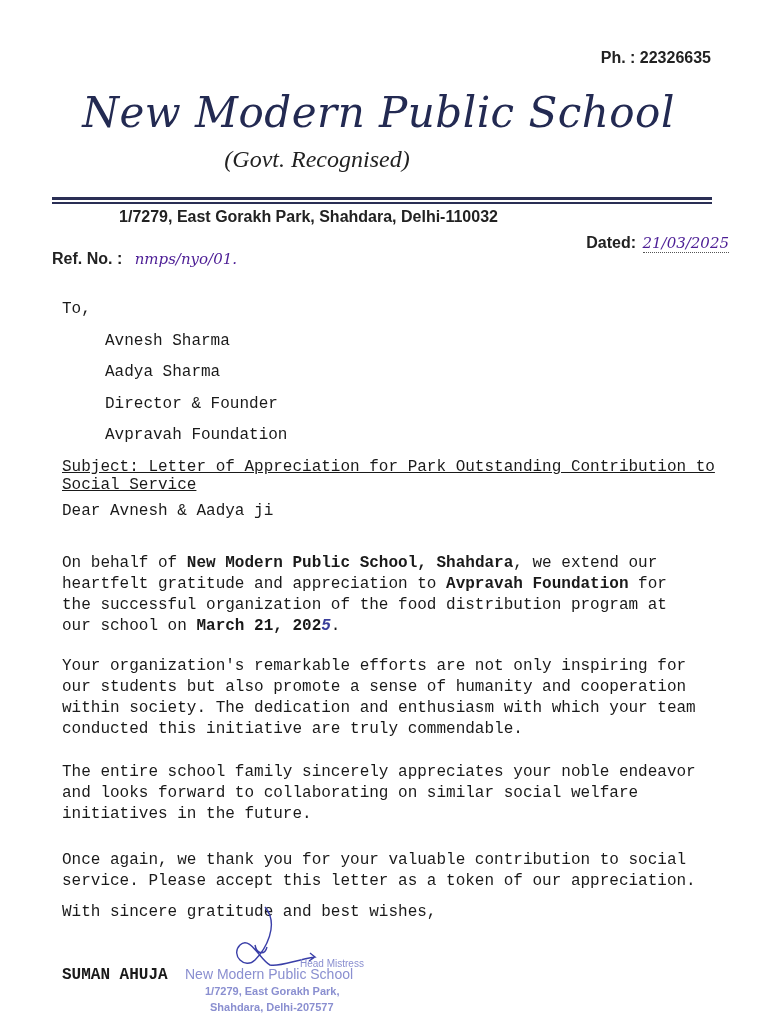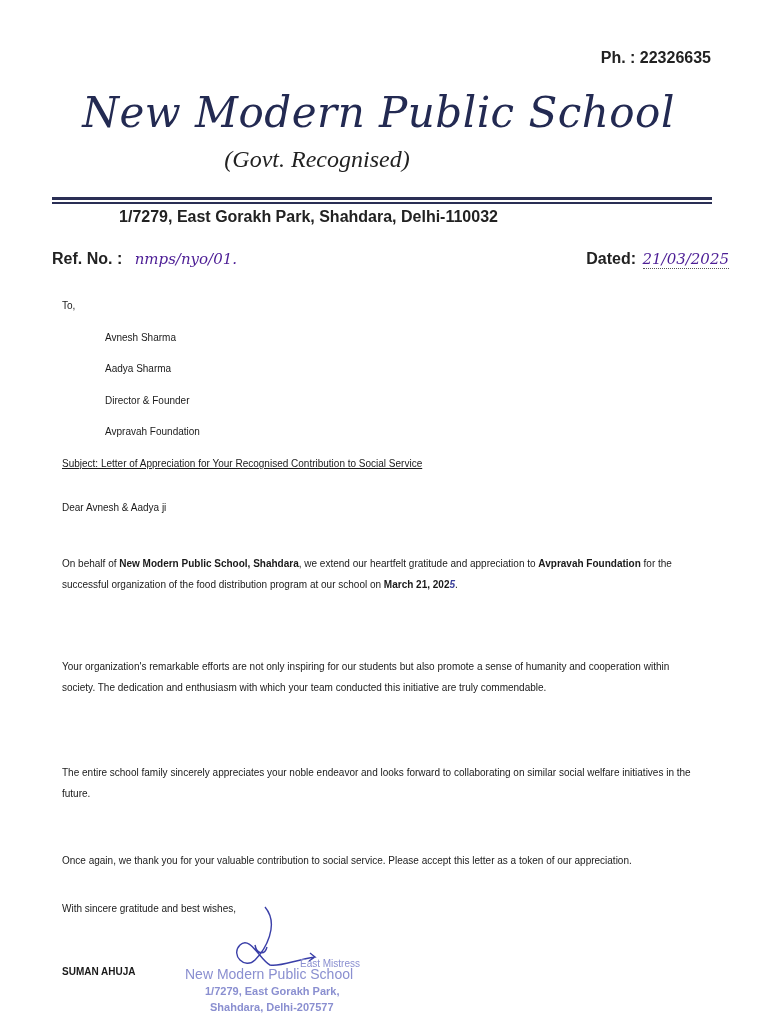--- a/index.html
+++ b/index.html
@@ -11,23 +11,23 @@
                  font-family: "DejaVu Serif", serif; font-style: italic; font-size: 42px;
                  color: #232a52; letter-spacing: 0.5px; }
   .recog { top: 146px; left: 0; width: 634px; text-align: center;
            font-family: "Liberation Serif", serif; font-style: italic; font-size: 24px; color: #222; }
   .rule1 { top: 197px; left: 52px; width: 660px; height: 3px; background: #2a2f55; }
   .rule2 { top: 202px; left: 52px; width: 660px; height: 1.5px; background: #2a2f55; }
   .address { top: 208px; left: 0; width: 617px; text-align: center; font-weight: bold; font-size: 16px; color: #222; }
   .ref { top: 250px; left: 52px; font-weight: bold; font-size: 16px; color: #222; }
   .ref .hand, .dated .hand { font-family: "DejaVu Serif", serif; font-style: italic; font-weight: normal;
                  color: #4c1d95; font-size: 15px; margin-left: 8px; }
-  .dated { top: 250px; right: 28px; font-weight: bold; font-size: 16px; color: #222; }
+  .dated { top: 234px; right: 28px; font-weight: bold; font-size: 16px; color: #222; }
   .dated .hand { margin-left: 2px; border-bottom: 1px dotted #555; }
-  .body-text { font-family: Liberation Sans, sans-serif; font-size: 10px; color: #1a1a1a; }
+  .body-text { font-family: Liberation Mono, monospace; font-size: 16px; color: #1a1a1a; }
   .to { top: 300px; left: 62px; }
   .addr-line { left: 105px; }
   .subject { top: 458px; left: 62px; text-decoration: underline; }
   .dear { top: 480px; left: 62px; margin-top: 22px; }
   .para { left: 62px; width: 640px; line-height: 21px; }
   .p1 { top: 553px; }
   .p2 { top: 656px; }
   .p3 { top: 762px; }
   .p4 { top: 850px; }
   .closing { top: 903px; left: 62px; }
@@ -58,33 +58,33 @@
   <span>Dated:</span>
   <span class="hand">21/03/2025</span>
 </div>
 
 <div class="abs body-text to">To,</div>
 <div class="abs body-text addr-line" style="top:332px">Avnesh Sharma</div>
 <div class="abs body-text addr-line" style="top:363px">Aadya Sharma</div>
 <div class="abs body-text addr-line" style="top:395px">Director &amp; Founder</div>
 <div class="abs body-text addr-line" style="top:426px">Avpravah Foundation</div>
 
-<div class="abs body-text subject">Subject: Letter of Appreciation for Your Recognised Contribution to Social Service</div>
+<div class="abs body-text subject">Subject: Letter of Appreciation for Park Outstanding Contribution to Social Service</div>
 <div class="abs body-text dear">Dear Avnesh &amp; Aadya ji</div>
 
 <div class="abs body-text para p1">
   <span>On behalf of </span><b>New Modern Public School, Shahdara</b><span>, we extend our heartfelt gratitude and appreciation to </span><b>Avpravah Foundation</b><span> for the successful organization of the food distribution program at our school on </span><b>March 21, 202</b><b class="hand-mark">5</b><span>.</span>
 </div>
 <div class="abs body-text para p2">Your organization's remarkable efforts are not only inspiring for our students but also promote a sense of humanity and cooperation within society. The dedication and enthusiasm with which your team conducted this initiative are truly commendable.</div>
 <div class="abs body-text para p3">The entire school family sincerely appreciates your noble endeavor and looks forward to collaborating on similar social welfare initiatives in the future.</div>
 <div class="abs body-text para p4">Once again, we thank you for your valuable contribution to social service. Please accept this letter as a token of our appreciation.</div>
 
 <div class="abs body-text closing">With sincere gratitude and best wishes,</div>
 
 <svg class="abs sig" width="110" height="80">
   <path d="M40 2 C 55 20, 40 45, 30 55 C 20 65, 5 50, 15 40 C 25 30, 35 55, 45 60 C 55 62, 70 55, 90 52 L 85 48 M 90 52 L 84 56 M 30 40 C 32 50, 40 50, 42 42" fill="none" stroke="#3a3fa8" stroke-width="1.4"></path>
 </svg>
 
 <div class="abs body-text signer">SUMAN AHUJA</div>
-<div class="abs stamp stamp1">East Mistress</div>
+<div class="abs stamp stamp1">Head Mistress</div>
 <div class="abs stamp stamp2">New Modern Public School</div>
 <div class="abs stamp stamp3">1/7279, East Gorakh Park,</div>
 <div class="abs stamp stamp4">Shahdara, Delhi-207577</div>
 
 </body></html>

